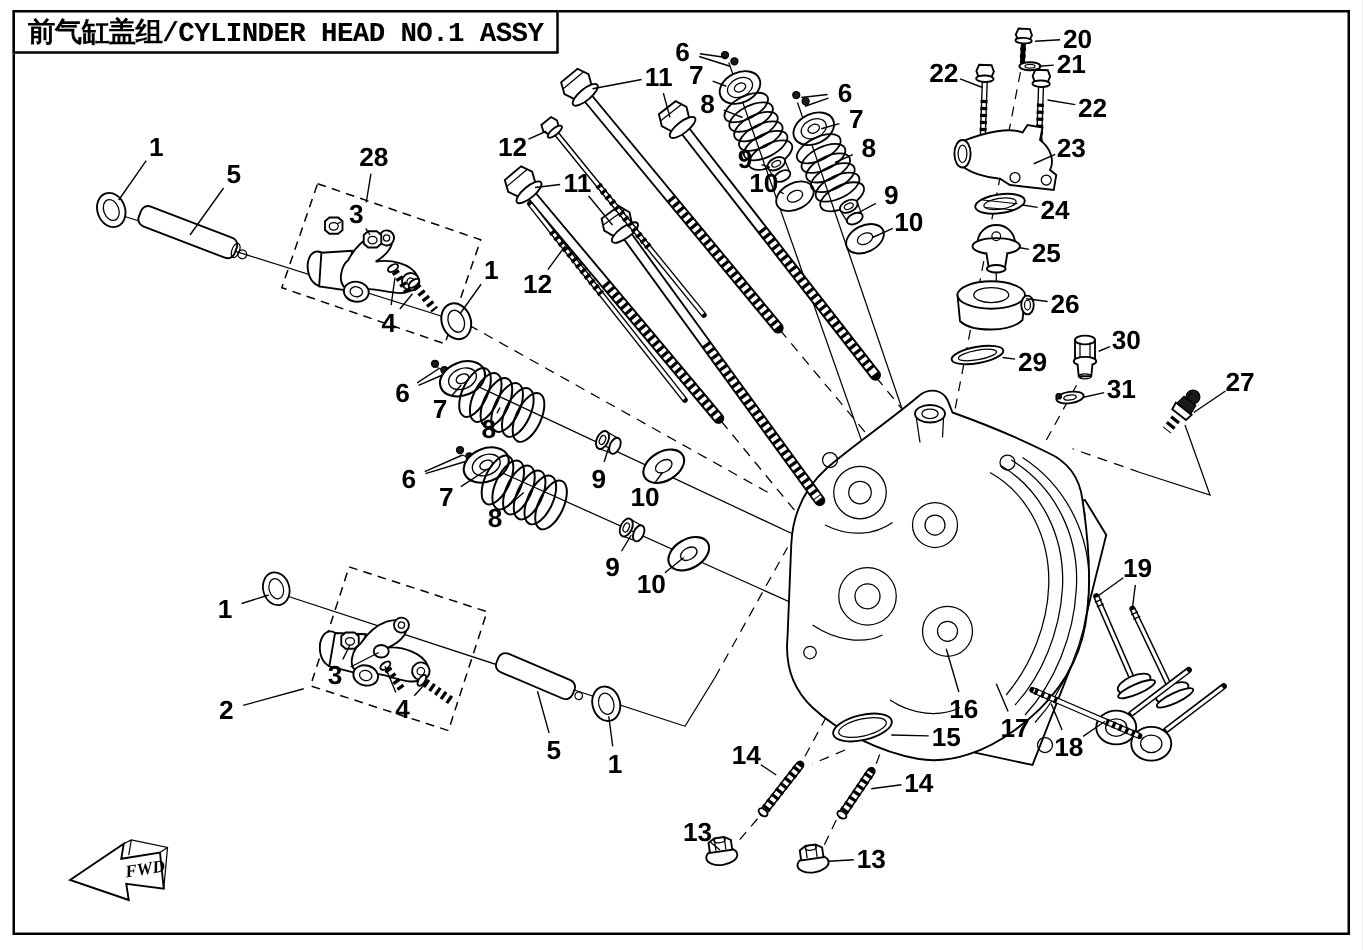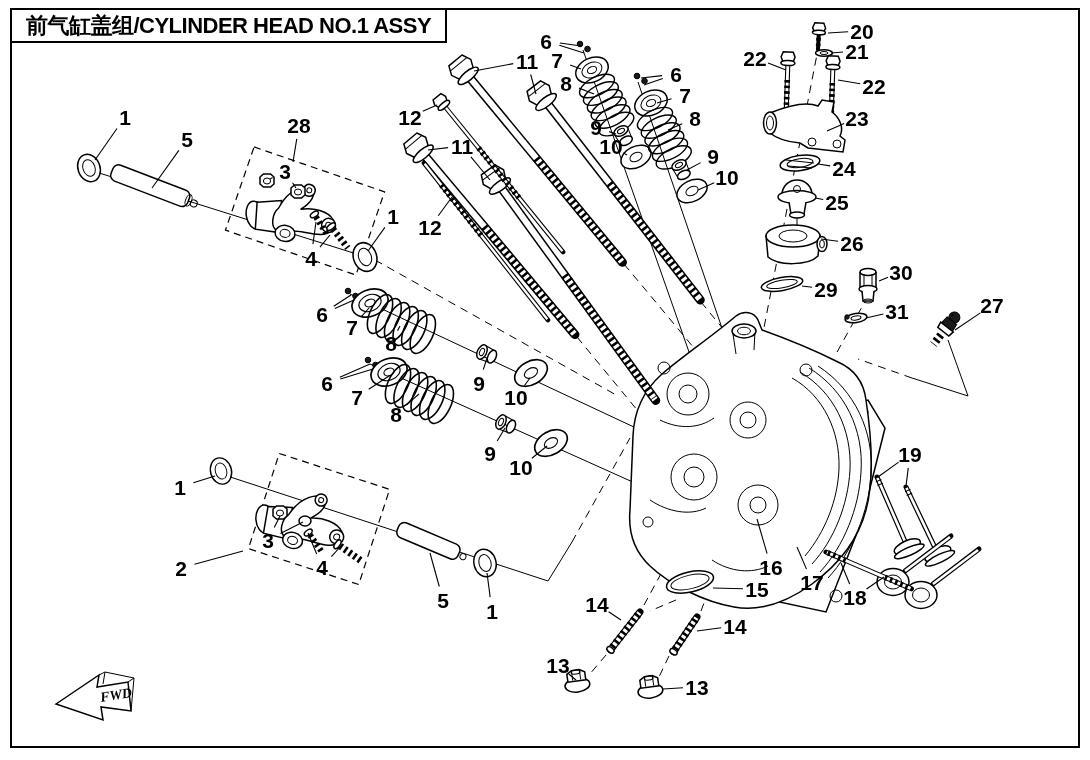--- a/index.html
+++ b/index.html
@@ -4,21 +4,21 @@
 <style>
   html,body{margin:0;padding:0;background:#e8e8e8;}
   #page{position:relative;width:1090px;height:760px;background:#fff;overflow:hidden;
         font-family:"Liberation Sans",sans-serif;}
   #frame{position:absolute;left:10px;top:8px;width:1070px;height:740px;
          border:2px solid #000;box-sizing:border-box;}
   #title-box{position:absolute;left:10px;top:8px;width:437px;height:35px;
              border:2px solid #000;box-sizing:border-box;background:#fff;
              display:flex;align-items:center;justify-content:center;
              font-weight:bold;font-size:22px;letter-spacing:-0.5px;color:#000;
-             white-space:nowrap;}
+             white-space:nowrap;font-family:Liberation Mono, monospace;}
   svg{position:absolute;left:0;top:0;}
   .ln{fill:none;stroke:#000;stroke-width:1.5;}
   .tn{fill:none;stroke:#000;stroke-width:1;}
   .wfill{fill:#fff;stroke:#000;stroke-width:1.5;}
   .dk{fill:#1b1b1b;stroke:#000;stroke-width:1;}
   .dash{fill:none;stroke:#000;stroke-width:1;stroke-dasharray:8 6;}
   .dashbox{fill:none;stroke:#000;stroke-width:1.2;stroke-dasharray:7 5;}
   .rodc{fill:none;stroke:#000;stroke-linecap:round;}
   .rodw{fill:none;stroke:#fff;stroke-linecap:butt;}
   .thr{fill:none;stroke:#000;stroke-dasharray:2.6 3;}

